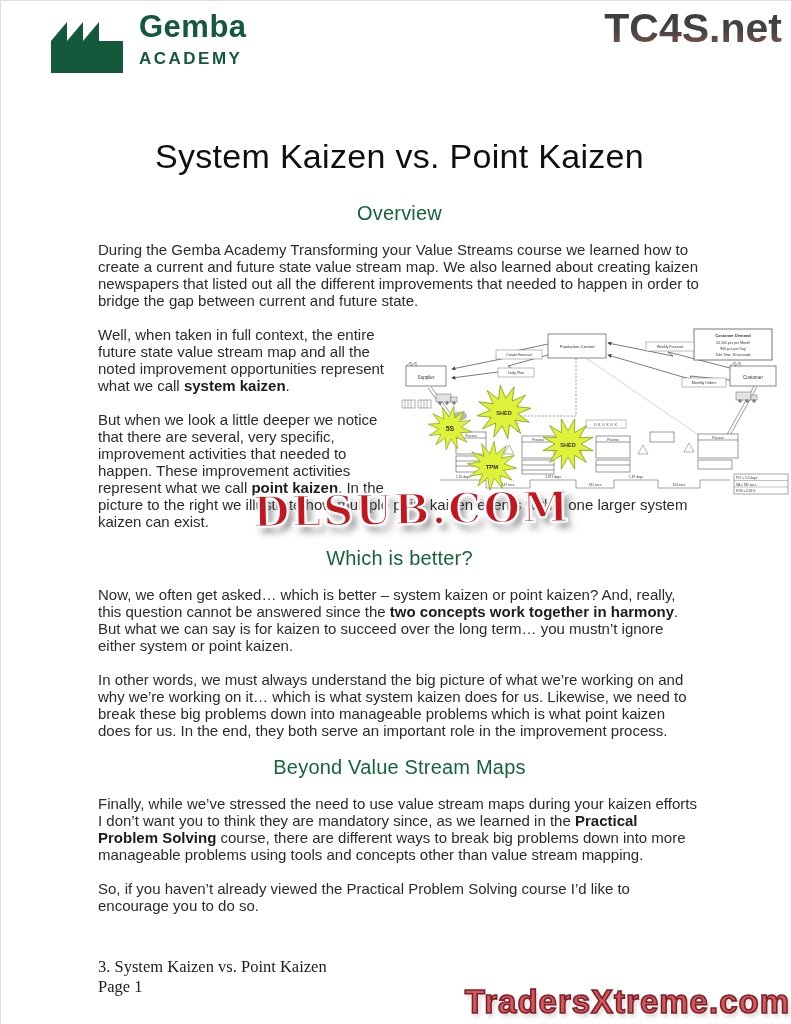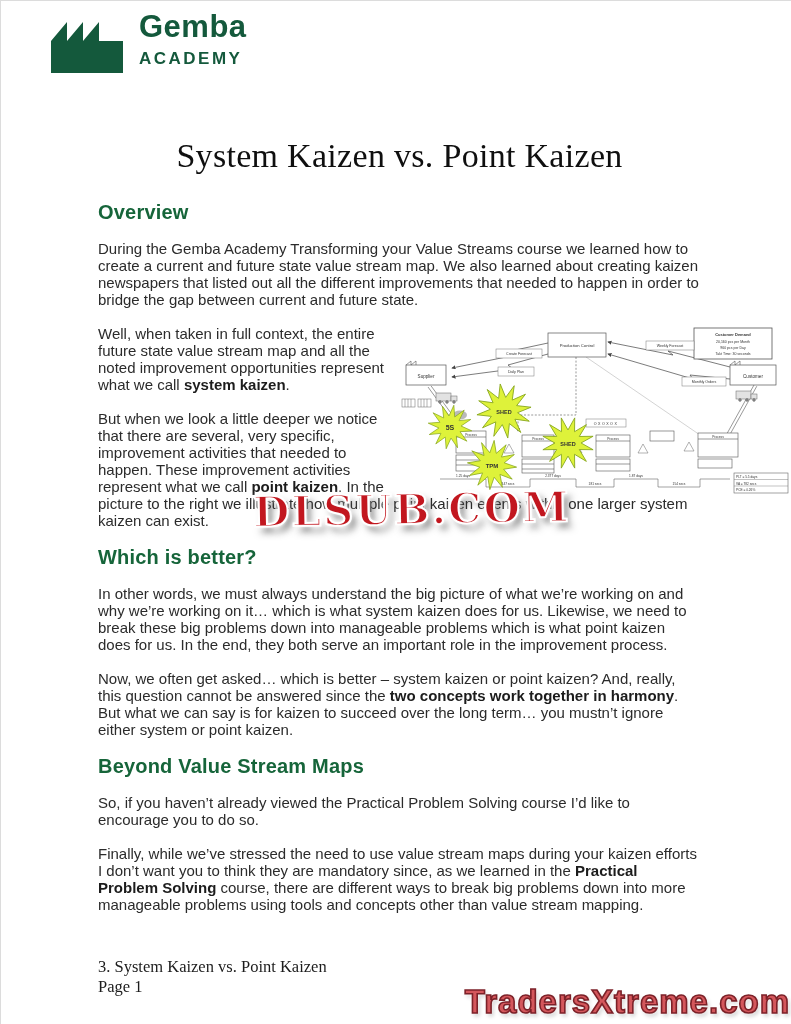--- a/index.html
+++ b/index.html
@@ -19,25 +19,25 @@
     position:absolute; top:4px; right:10px;
     font-size:41px; font-weight:bold; letter-spacing:0px;
     background:linear-gradient(180deg,#3a3a3c 0%,#474344 55%,#95574a 100%);
     -webkit-background-clip:text; background-clip:text; color:transparent;
     font-family:"Liberation Sans",sans-serif;
   }
   
   .content{padding:96px 91px 0 97px;}
   h1{
     margin:40px 0 26px 0; text-align:center; font-weight:400; color:#0f0f0f;
-    font-size:34px; letter-spacing:.3px; font-family:Liberation Serif, serif;
+    font-size:34px; letter-spacing:.3px; font-family:Liberation Sans, sans-serif;
   }
   h2{
-    clear:both; color:#16653a; font-size:20px; font-weight:bold;
-    margin:8px 0 16px 0; letter-spacing:.2px;
+    clear:both; color:#16653a; font-size:20px; font-weight:normal;
+    margin:8px 0 16px 0; letter-spacing:.2px;text-align:center;
   }
   p{font-size:15px; line-height:17px; margin:0 0 17px 0;}
   p b{color:#1c1c1c;}
   
   .vsm{
     float:right; width:392px; height:158px; margin:2px -91px 2px 8px;
     overflow:visible; position:relative;
   }
   .vsm svg{display:block; overflow:visible;}
   
@@ -73,20 +73,21 @@
   <div class="hdr">
     <div class="logo">
       <svg width="72" height="64" viewBox="0 0 72 64">
         <polygon points="0,62 0,30 16,11 16,30 32,11 32,30 48,11 48,30 72,30 72,62" fill="#14593c"></polygon>
       </svg>
       <div class="logo-text">
         <div class="logo-g">Gemba</div>
         <div class="logo-a">ACADEMY</div>
       </div>
     </div>
+    <div class="wm-top">TC4S.net</div>
   </div>
 
   <div class="content">
     <h1>System Kaizen vs. Point Kaizen</h1>
 
     <h2>Overview</h2>
     <p>During the Gemba Academy Transforming your Value Streams course we learned how to create a current and future state value stream map.  We also learned about creating kaizen newspapers that listed out all the different improvements that needed to happen in order to bridge the gap between current and future state.</p>
 
     <div class="vsm">
       <svg width="392" height="174" viewBox="0 0 392 174">
@@ -257,26 +258,26 @@
           <text x="168" y="118.5" font-size="5.5" font-weight="bold" fill="#55650a" text-anchor="middle" class="d-t">SHED</text>
         </g>
       </svg>
     </div>
 
     <p><span>Well, when taken in full context, the entire future state value stream map and all the noted improvement opportunities represent what we call </span><b>system kaizen</b><span>.</span></p>
 
     <p><span>But when we look a little deeper we notice that there are several, very specific, improvement activities that needed to happen. These improvement activities represent what we call </span><b>point kaizen</b><span>. In the picture to the right we illustrate how multiple point kaizen events within one larger system kaizen can exist.</span></p>
 
     <h2>Which is better?</h2>
+    <p><span>Now, we often get asked… which is better – system kaizen or point kaizen?   And, really, this question cannot be answered since the </span><b>two concepts work together in harmony</b><span>.  But what we can say is for kaizen to succeed over the long term… you mustn’t ignore either system or point kaizen.</span></p>
     <p>In other words, we must always understand the big picture of what we’re working on and why we’re working on it… which is what system kaizen does for us.  Likewise, we need to break these big problems down into manageable problems which is what point kaizen does for us.  In the end, they both serve an important role in the improvement process.</p>
-    <p><span>Now, we often get asked… which is better – system kaizen or point kaizen?   And, really, this question cannot be answered since the </span><b>two concepts work together in harmony</b><span>.  But what we can say is for kaizen to succeed over the long term… you mustn’t ignore either system or point kaizen.</span></p>
 
     <h2>Beyond Value Stream Maps</h2>
+    <p><span>Finally, while we’ve stressed the need to use value stream maps during your kaizen efforts I don’t want you to think they are mandatory since, as we learned in the </span><b>Practical Problem Solving</b><span> course, there are different ways to break big problems down into more manageable problems using tools and concepts other than value stream mapping.</span></p>
     <p> So, if you haven’t already viewed the Practical Problem Solving course I’d like to encourage you to do so.</p>
-    <p><span>Finally, while we’ve stressed the need to use value stream maps during your kaizen efforts I don’t want you to think they are mandatory since, as we learned in the </span><b>Practical Problem Solving</b><span> course, there are different ways to break big problems down into more manageable problems using tools and concepts other than value stream mapping.</span></p>
   </div>
 
   <div class="wm-mid">DLSUB.COM</div>
   <div class="wm-bot">TradersXtreme.com</div>
 
   <div class="footer">
     <span>3. System Kaizen vs. Point Kaizen</span>
     <span class="pg">Page 1</span>
   </div>
 

